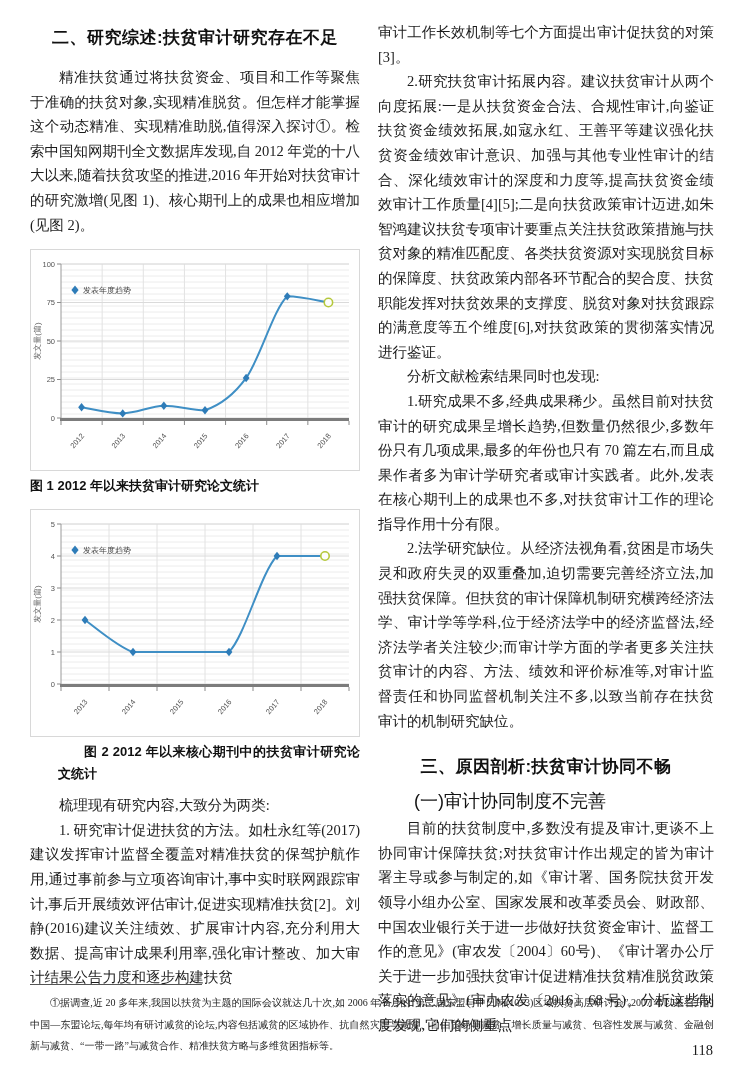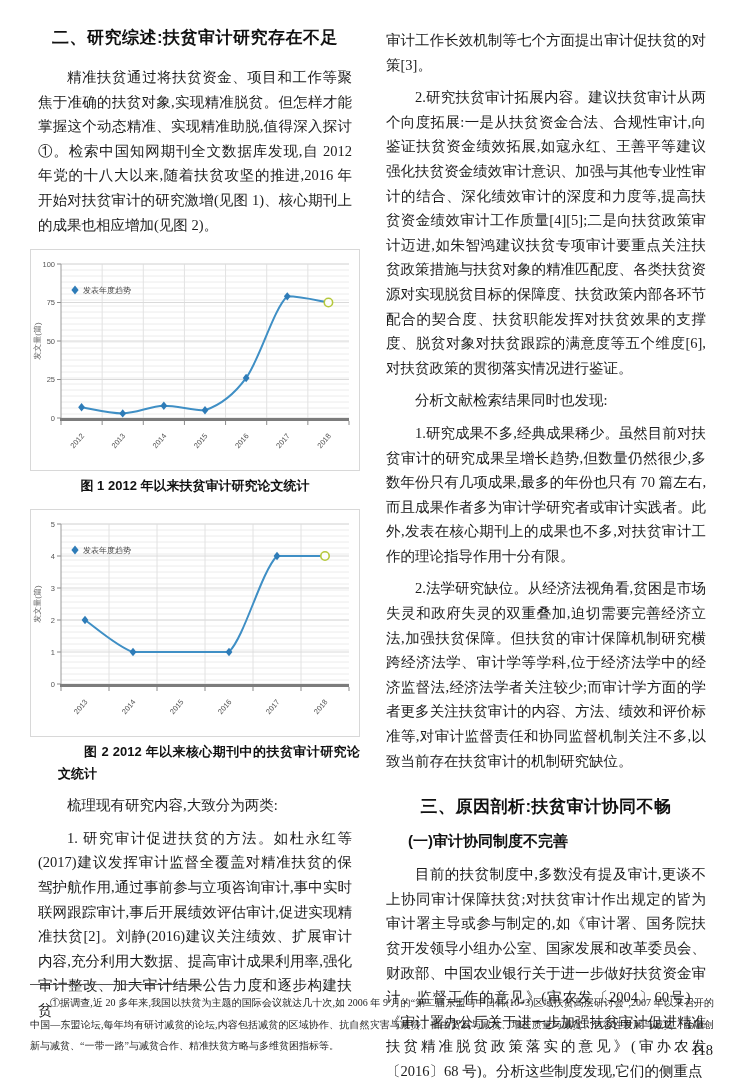--- a/index.html
+++ b/index.html
@@ -11,36 +11,36 @@
   .page{position:absolute;inset:0;}
   .col{position:absolute;top:20px;}
   .col-left{left:30px;width:330px;}
   .col-right{left:378px;width:336px;}
   h2.sec-heading{
     font-family:"Liberation Sans","DejaVu Sans",sans-serif;
     font-size:17px;font-weight:bold;text-align:center;
     margin:6px 0 16px 0;letter-spacing:0.5px;color:#111;
   }
   h2.sec-heading.mid{margin:22px 0 10px 0;}
-  p.body{font-size:14.5px;line-height:24.6px;text-align:justify;margin:8px;}
+  p.body{font-size:14.5px;line-height:24.6px;text-align:justify;margin:0;}
   p.indent{text-indent:2em;}
   p.subheading{
     font-family:"Liberation Sans","DejaVu Sans",sans-serif;
-    font-weight:bold;font-size:15px;line-height:26px;
+    font-weight:normal;font-size:18px;line-height:26px;
     text-indent:2em;margin:2px 0 2px 0;color:#111;
   }
   .chart-box{
     border:1px solid #d8d8d8;background:#fdfdfd;
     margin:12px 0 4px 0;padding:0;line-height:0;
   }
   .caption{
     font-family:"Liberation Sans","DejaVu Sans",sans-serif;
     font-weight:bold;font-size:13px;line-height:22px;margin:4px 0 8px 0;color:#111;
   }
-  .caption.center{text-align:center;}
+  .caption.center{text-align:left;}
   .caption.wrap{text-align:justify;text-indent:2em;margin-left:28px;}
   .footnote-area{position:absolute;left:30px;top:984px;width:684px;}
   .footnote-rule{width:172px;height:0;border-top:1px solid #555;margin:0 0 7px 0;}
   p.footnote{font-size:10px;line-height:21.5px;text-align:justify;text-indent:2em;margin:0;}
   .page-number{
     position:absolute;right:26px;top:1042px;
     font-size:14.5px;color:#1c1c1c;
   }
   svg text{font-family:"Liberation Sans","DejaVu Sans",sans-serif;}
 </style>

